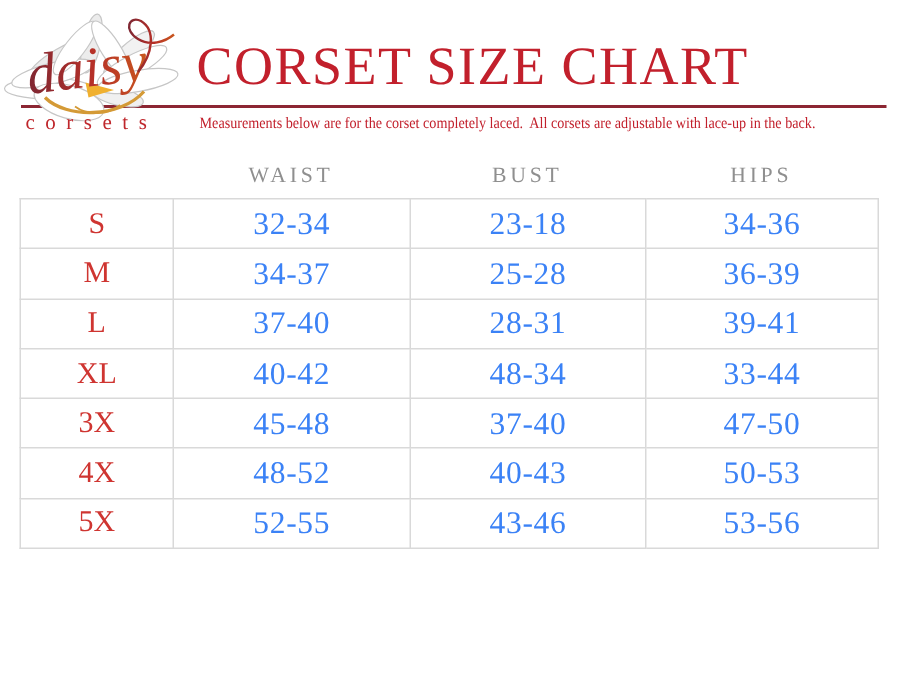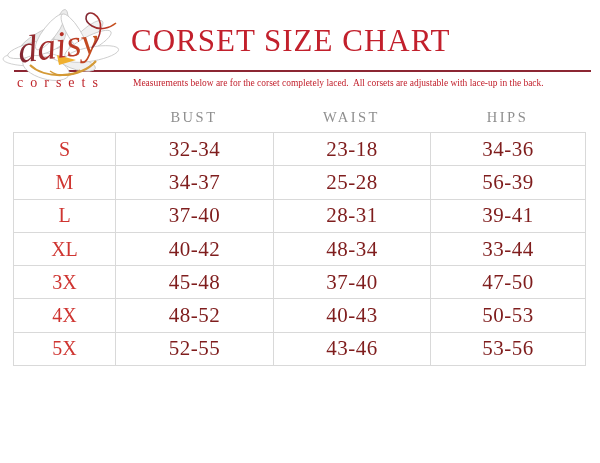--- a/index.html
+++ b/index.html
@@ -13,21 +13,21 @@
   
   .logo{position:absolute;left:0px;top:2px;width:135px;height:96px;}
   .logo svg{display:block;}
   .logo-word{
     position:absolute;left:17px;top:75px;
     font-size:14px;letter-spacing:7px;color:#bf272c;
     font-family:"Liberation Serif", serif;white-space:nowrap;text-align:right;
   }
   .page-title{
     position:absolute;left:131px;top:23px;
-    font-size:31px;letter-spacing:1px;color:#c2202c;
+    font-size:36px;letter-spacing:1px;color:#c2202c;
     font-family:"Liberation Serif", serif;white-space:nowrap;
   }
   .rule{
     position:absolute;left:14px;top:70px;width:577px;height:2px;
     background:#8c2633;
   }
   .subtitle{
     position:absolute;left:133px;top:77px;
     font-size:10.5px;color:#c2202c;white-space:pre;
     transform:scaleX(.9);transform-origin:left top;
@@ -49,21 +49,21 @@
   }
   .size-table td{
     border:1px solid #d9d9d9;
     text-align:center;vertical-align:middle;
     height:32.3px;padding:0;
     font-family:"Liberation Serif", serif;
   }
   col.c-size{width:102px;} col.c-bust{width:158px;}
   col.c-waist{width:157px;} col.c-hips{width:155px;}
   td.size{color:#cf3531;font-size:20px;}
-  td.val{color:#7f1d1d;font-size:21px;letter-spacing:.5px;}
+  td.val{color:#3b82f6;font-size:21px;letter-spacing:.5px;}
 </style>
 </head>
 <body>
 
 <div class="page">
 
   <div class="rule"></div>
 
   <div class="logo">
     <svg width="135" height="96" viewBox="0 0 135 96">
@@ -101,22 +101,22 @@
       <path d="M92 46 C102 34 104 18 94 12 C86 8 82 18 92 24 C100 29 110 26 116 21" fill="none" stroke="url(#lg)" stroke-width="1.6"></path>
     </svg>
   </div>
   <div class="logo-word">corsets</div>
 
   <div class="page-title">CORSET SIZE CHART</div>
   <div class="subtitle">Measurements below are for the corset completely laced.  All corsets are adjustable with lace-up in the back.</div>
 
   <div class="col-headers">
     <div class="col-h"></div>
+    <div class="col-h">WAIST</div>
     <div class="col-h">BUST</div>
-    <div class="col-h">WAIST</div>
     <div class="col-h">HIPS</div>
   </div>
 
   <table class="size-table">
     <colgroup>
         <col class="c-size">
         <col class="c-bust">
         <col class="c-waist">
         <col class="c-hips">
       </colgroup>
@@ -124,21 +124,21 @@
       <tr>
         <td class="size">S</td>
         <td class="val">32-34</td>
         <td class="val">23-18</td>
         <td class="val">34-36</td>
       </tr>
       <tr>
         <td class="size">M</td>
         <td class="val">34-37</td>
         <td class="val">25-28</td>
-        <td class="val">56-39</td>
+        <td class="val">36-39</td>
       </tr>
       <tr>
         <td class="size">L</td>
         <td class="val">37-40</td>
         <td class="val">28-31</td>
         <td class="val">39-41</td>
       </tr>
       <tr>
         <td class="size">XL</td>
         <td class="val">40-42</td>

